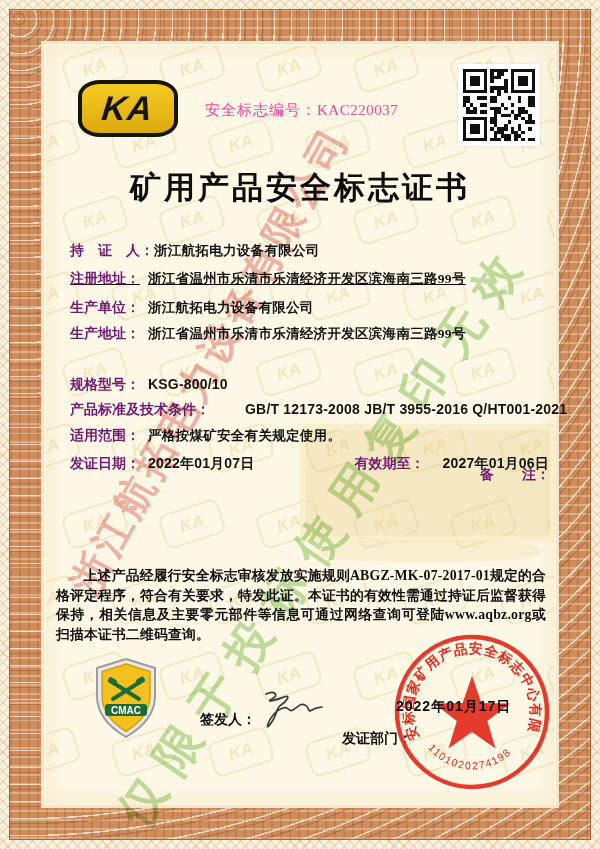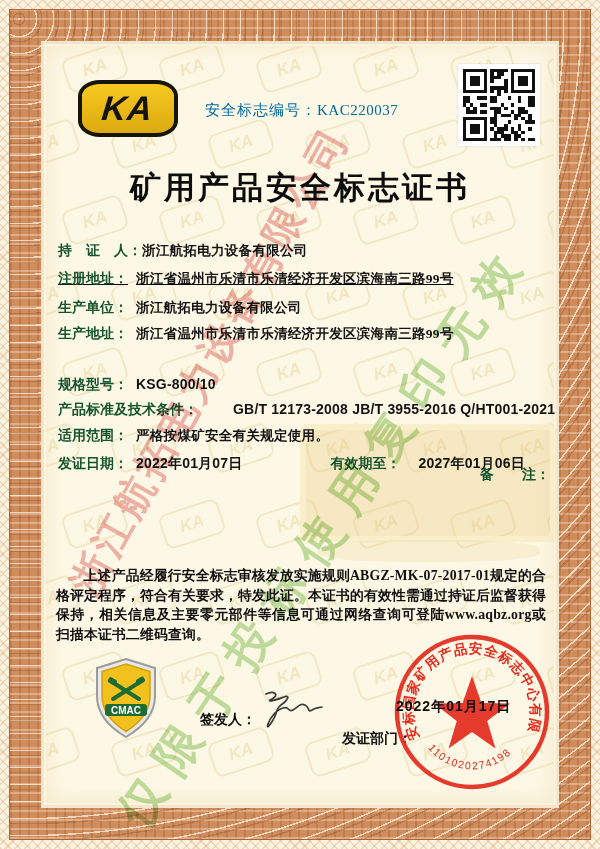--- a/index.html
+++ b/index.html
@@ -48,37 +48,37 @@
     background:linear-gradient(#f6ca22,#dca90f);
     border:4px solid #17150a; border-radius:22px/16px;
     display:flex; align-items:center; justify-content:center;
   }
   .ka-logo span {
     font:italic 900 34px "Liberation Sans", sans-serif; color:#17150a;
     transform:skewX(-6deg); letter-spacing:1px;
   }
   .mark-line {
     position:absolute; left:205px; top:101px; z-index:3; white-space:nowrap;
-    font:15px "Liberation Serif", serif; color:#0369a1; letter-spacing:1px;
+    font:15px "Liberation Serif", serif; color:#ec4899; letter-spacing:1px;
   }
   .mark-line .num { font-family:"Liberation Serif", serif; letter-spacing:.5px; }
   .qr-wrap {
     position:absolute; left:458px; top:64px; width:82px; height:82px; z-index:3;
     background:#fff; padding:5px; box-shadow:0 0 2px rgba(0,0,0,.15);
   }
   .qr-grid { width:100%; height:100%; display:grid; grid-template-columns:repeat(21,1fr); grid-template-rows:repeat(21,1fr); }
   .qr-grid i { display:block; }
   .qr-grid i.on { background:#101010; }
   .title {
     position:absolute; left:0; right:0; top:167px; z-index:3; text-align:center;
     font:900 31px "Liberation Serif", serif; color:#0d0d0d; letter-spacing:3px;
   }
   
   .frow { position:absolute; left:58px; right:42px; z-index:3; display:flex; align-items:baseline; }
-  .flabel { flex:0 0 78px; font:700 14px "Liberation Sans", sans-serif; color:#14532d; white-space:nowrap; }
+  .flabel { flex:0 0 78px; font:700 14px "Liberation Sans", sans-serif; color:#701a75; white-space:nowrap;margin-left:12px; }
   .flabel.wide { flex:0 0 175px; }
   .fvalue { font:700 13.5px "Liberation Serif", serif; color:#131313; letter-spacing:.3px; white-space:nowrap; }
   .fvalue.mono { font:700 14px "Liberation Sans", sans-serif; letter-spacing:.2px; }
   .r1 { top:242px; } .r2 { top:270px;text-decoration:underline; } .r3 { top:299px; } .r4 { top:325px; }
   .r5 { top:350px; } .r6 { top:376px; } .r7 { top:401px; } .r8 { top:427px; }
   .r9 { top:455px; } .r10 { top:466px;justify-content:flex-end; }
   .pair2 { margin-left:88px; display:flex; align-items:baseline; }
   .pair2 .flabel { flex:0 0 88px;font-family:Liberation Serif, serif; }
   
   .notice {

